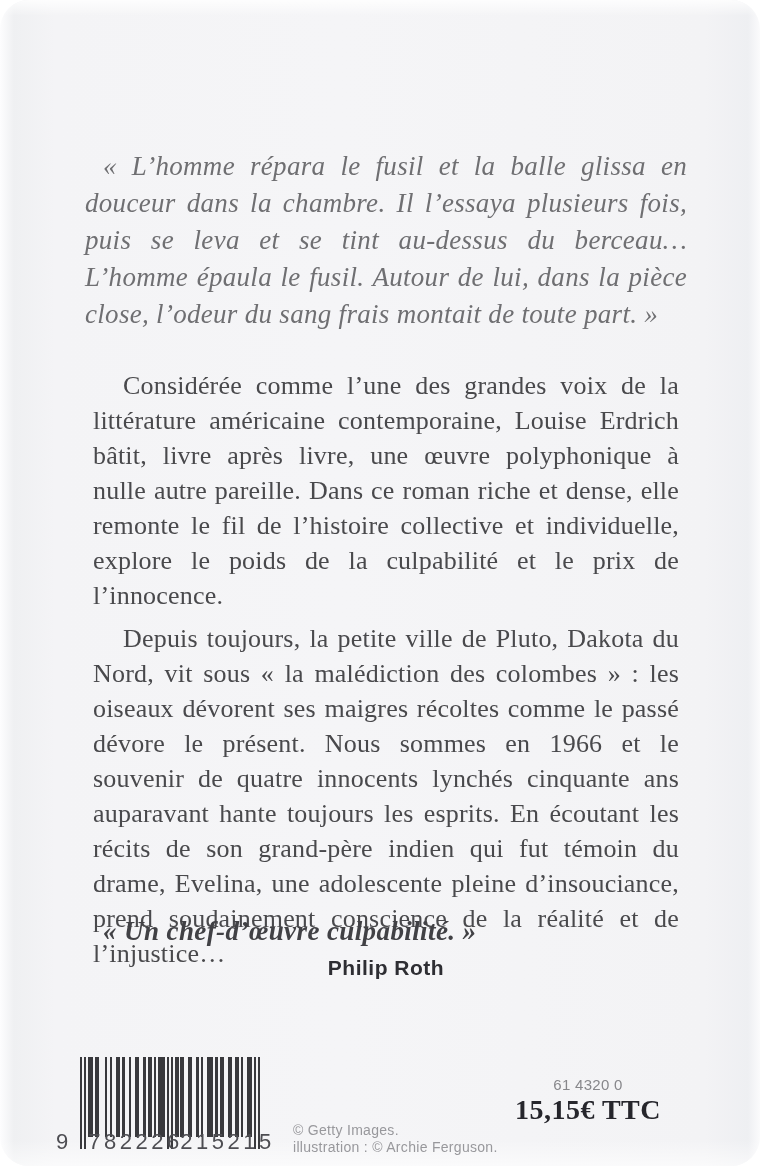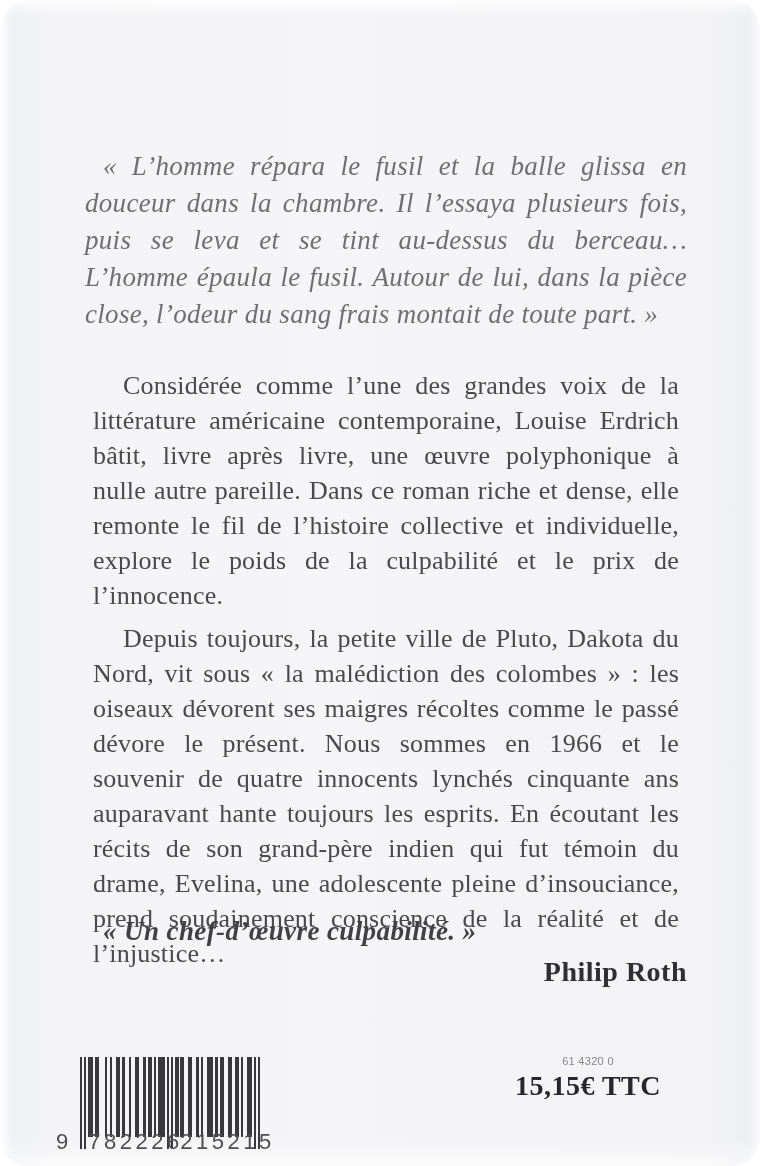--- a/index.html
+++ b/index.html
@@ -65,42 +65,43 @@
     font-weight: bold;
     font-size: 27px;
     letter-spacing: 0.4px;
     color: #414145;
   }
   .review-author {
     position: absolute;
     left: 85px;
     top: 956px;
     width: 602px;
-    text-align: right;
-    font-family: Liberation Serif, serif;
+    text-align: center;
+    font-family: Liberation Sans, sans-serif;
     font-weight: bold;
-    font-size: 28px;
+    font-size: 21px;
     letter-spacing: 0.5px;
     color: #2e2e33;
   }
 
   
   .pub-info {
     position: absolute;
     right: 52px;
     top: 1052px;
     width: 240px;
     text-align: center;
     font-family: "Liberation Sans", "DejaVu Sans", sans-serif;
   }
   .pub-info .print-code {
-    font-size: 11px;
+    font-size: 15px;
     line-height: 18px;
     color: #87878b;
     letter-spacing: 0.3px;
+    margin-top: 24px;
   }
   .pub-info .isbn {
     font-size: 16px;
     line-height: 19px;
     color: #7d7d81;
     letter-spacing: 0.2px;
   }
   .pub-info .price {
     margin-top: 1px;
     font-family: "Liberation Serif", "DejaVu Serif", serif;
@@ -245,15 +246,19 @@
           <rect x="92" y="0" width="1" height="46"></rect>
           <rect x="94" y="0" width="1" height="46"></rect>
         </svg>
       <div class="digits">
         <span class="digit-first">9</span>
         <span class="digit-left">782226</span>
         <span class="digit-right">215215</span>
       </div>
     </div>
 
+    <div class="credits">
+      <div>© Getty Images.</div>
+      <div>illustration : © Archie Ferguson.</div>
+    </div>
 
   </div>
 </div>
 
 </body></html>

